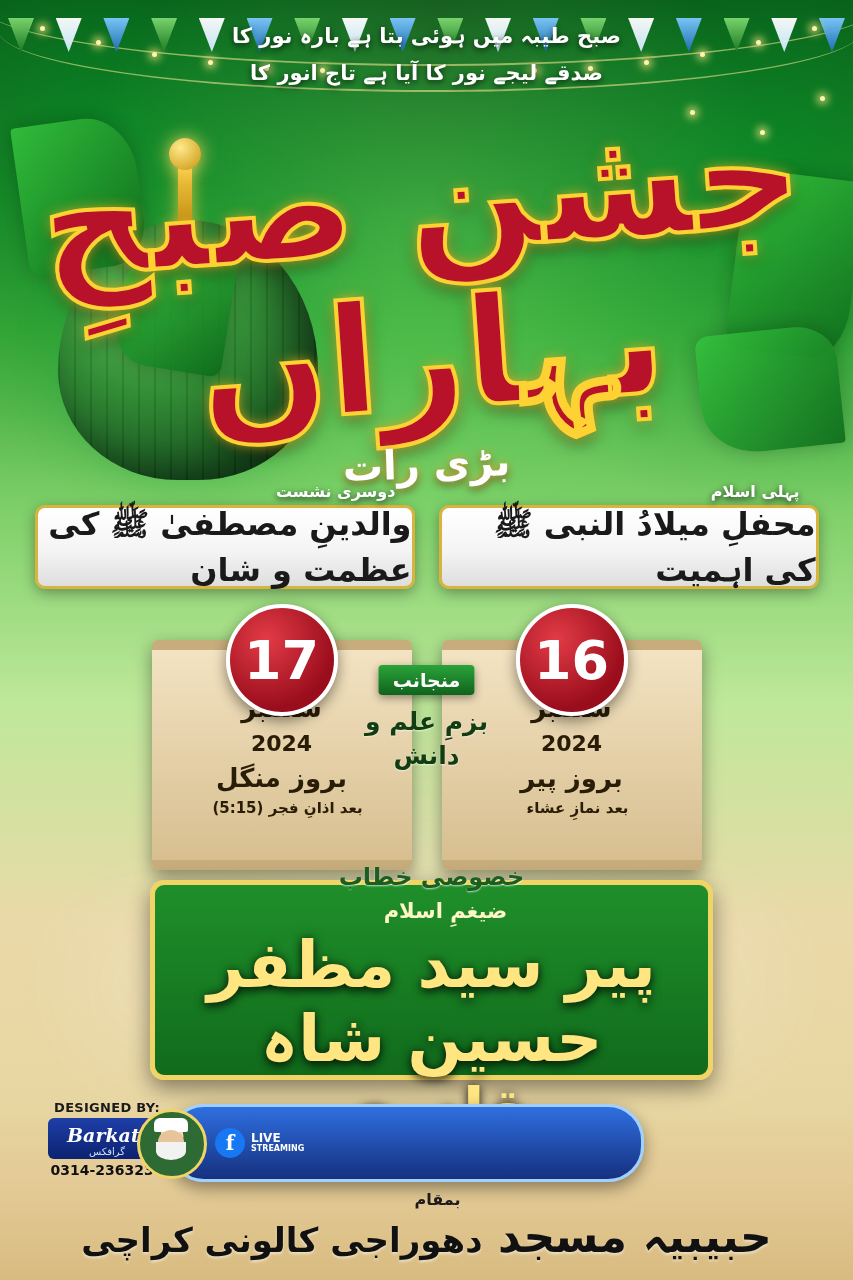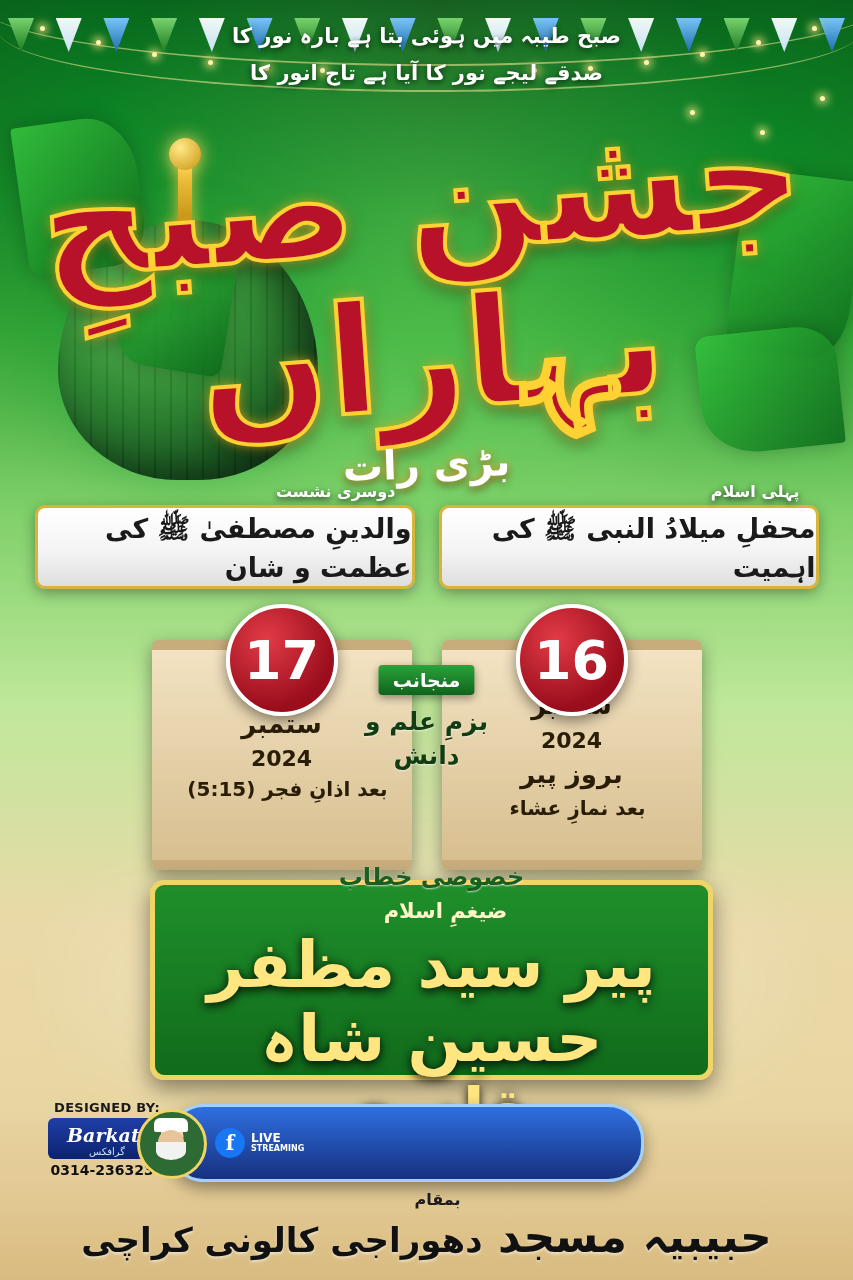--- a/index.html
+++ b/index.html
@@ -162,21 +162,21 @@
     position: relative;
     width: 374px; height: 78px;
     border-radius: 10px;
     background: linear-gradient(180deg, #ffffff 0%, #f4f4f4 55%, #dedede 100%);
     border: 3px solid #d9b43c;
     box-shadow: 0 4px 14px rgba(0,0,0,.35);
     display: flex; align-items: center; justify-content: center;
   }
   .session .txt {
     direction: rtl;
-    font-size: 27px; font-weight: 700;
+    font-size: 32px; font-weight: 700;
     color: #1a1a1a;
   }
   .session .tag {
     position: absolute;
     top: -26px; right: 16px;
     direction: rtl;
     font-size: 16px; font-weight: 700;
     color: #ffffff;
     text-shadow: 0 2px 6px rgba(0,0,0,.8);
   }
@@ -198,21 +198,21 @@
   }
   .scroll .body {
     direction: rtl;
     text-align: center;
     color: #2a1d07;
     font-weight: 700;
     line-height: 1.45;
   }
   .scroll .date-line { font-size: 26px; }
   .scroll .year { font-size: 22px; }
-  .scroll .time { font-size: 20px; margin-left: 12px; }
+  .scroll .time { font-size: 15px; margin-left: 12px; }
   .badge {
     position: absolute;
     top: -46px; left: 50%; transform: translateX(-50%);
     width: 104px; height: 104px; border-radius: 50%;
     background: radial-gradient(circle at 35% 30%, #e23b46, #9a0d1c 70%);
     border: 4px solid #ffffff;
     box-shadow: 0 5px 14px rgba(0,0,0,.45);
     color: #fff; font-size: 54px; font-weight: 700;
     display: flex; align-items: center; justify-content: center;
   }
@@ -426,20 +426,21 @@
         <div class="year">2024</div>
         <div class="date-line">بروز پیر</div>
         <div class="time">بعد نمازِ عشاء</div>
       </div>
     </div>
     <div class="scroll">
       <div class="badge">17</div>
       <div class="body">
         <div class="date-line"><span>ستمبر</span></div>
         <div class="year">2024</div>
+        <div class="date-line">بروز منگل</div>
         <div class="time">بعد اذانِ فجر (5:15)</div>
       </div>
     </div>
   </div>
 
   <div class="mid-tag">
     <div class="ribbon">منجانب</div>
     <div class="lines">
       <div>بزمِ علم و</div>
       <div>دانش</div>

